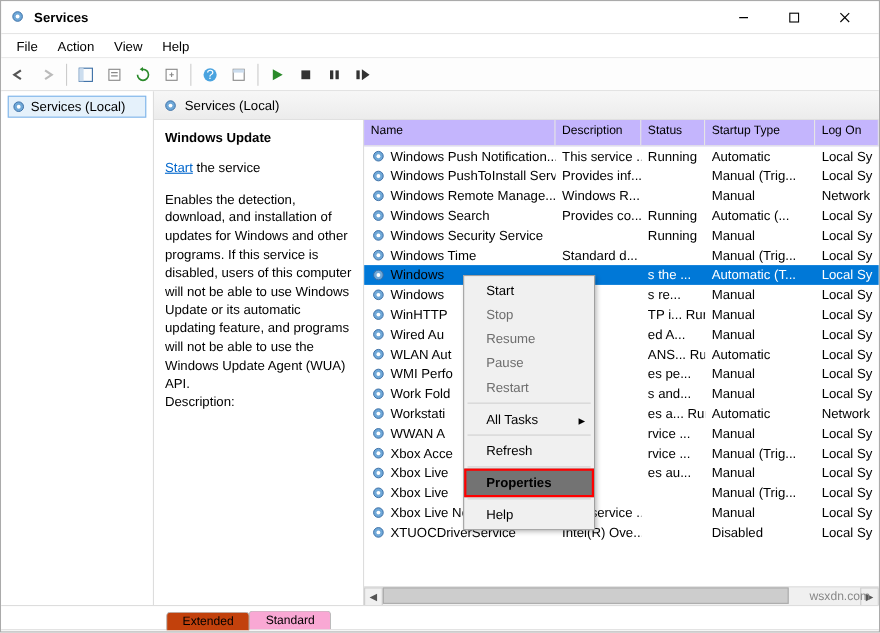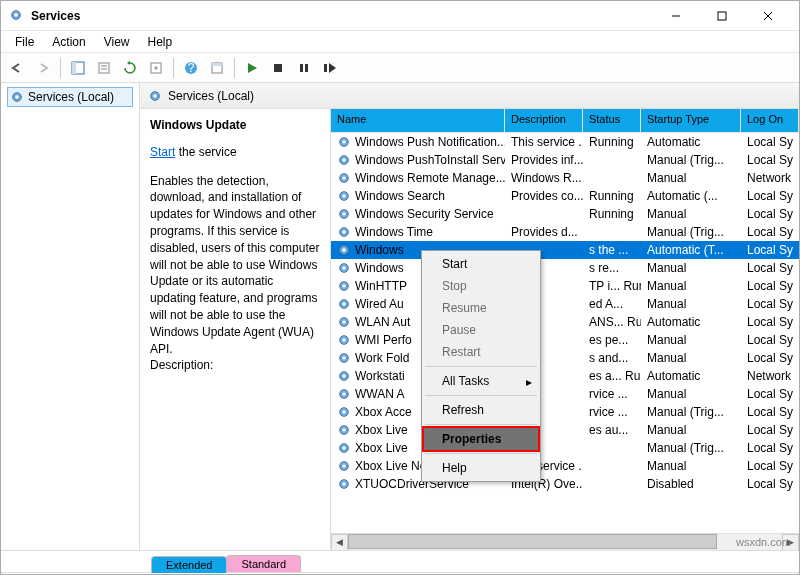--- a/index.html
+++ b/index.html
@@ -16,40 +16,40 @@
 .content{display:flex;height:calc(100% - 30px - 22px - 30px - 24px);}
 .leftnav{width:150px;border-right:1px solid #ddd;background:#fff;padding:4px 6px;}
 .leftnav .node{display:flex;align-items:center;gap:4px;padding:2px;background:#e5f1fb;border:1px solid #7eb4ea;}
 .detail{flex:1;display:flex;flex-direction:column;}
 .dheader{height:26px;background:linear-gradient(#f7f7f7,#ececec);border-bottom:1px solid #ddd;display:flex;align-items:center;padding:0 8px;gap:6px;}
 .dmain{flex:1;display:flex;overflow:hidden;}
 .dinfo{width:190px;padding:8px 10px;font-size:11px;line-height:1.4;overflow:hidden;}
 .dinfo h3{font-size:12px;font-weight:bold;margin-bottom:10px;}
 .dinfo a{color:#0066cc;text-decoration:underline;}
 .dlist{flex:1;display:flex;flex-direction:column;border-left:1px solid #ddd;position:relative;}
-.cols{display:flex;height:24px;background:#0ea5e9;border-bottom:1px solid #e5e5e5;}
+.cols{display:flex;height:24px;background:#c4b5fd;border-bottom:1px solid #e5e5e5;}
 .cols div{padding:4px 6px;border-right:1px solid #e5e5e5;font-size:11px;white-space:nowrap;overflow:hidden;}
 .c-name{width:174px}.c-desc{width:78px}.c-stat{width:58px}.c-type{width:100px}.c-log{flex:1}
 .rows{flex:1;overflow:hidden;}
 .row{display:flex;height:18px;align-items:center;font-size:11px;}
 .row>div{padding:1px 6px;white-space:nowrap;overflow:hidden;}
 .row .rname{width:174px;display:flex;align-items:center;gap:4px;}
 .row .rdesc{width:78px}.row .rstat{width:58px}.row .rtype{width:100px}.row .rlog{flex:1}
 .row.sel{background:#0078d7;color:#fff;}
 .row.sel div{color:#fff;}
 .gear{width:14px;height:14px;flex-shrink:0;}
 .ctxmenu{position:absolute;left:420px;top:249px;width:120px;background:#f0f0f0;border:1px solid #a0a0a0;box-shadow:2px 2px 4px rgba(0,0,0,.25);padding:2px;z-index:10;}
 .ctxmenu .mi{padding:4px 18px;font-size:12px;position:relative;}
 .ctxmenu .mi.dis{color:#6d6d6d;}
 .ctxmenu .msep{height:1px;background:#d0d0d0;margin:3px 1px;}
 .ctxmenu .mi.hl{background:#737373;font-weight:bold;border:2px solid red;margin:-2px;}
 .ctxmenu .arrow{position:absolute;right:6px;top:5px;}
 .tabs{height:22px;display:flex;align-items:flex-end;padding-left:150px;border-top:1px solid #ddd;background:#fff;}
 .tab{padding:2px 14px;border:1px solid #bbb;border-bottom:none;border-radius:4px 4px 0 0;background:#f9a8d4;font-size:11px;margin-right:-1px;}
-.tab.active{background:#0ea5e9;position:relative;top:1px;}
+.tab.active{background:#c2410c;position:relative;top:1px;}
 .statusbar{height:24px;border-top:1px solid #ddd;padding:4px 8px;font-size:11px;display:flex;align-items:center;}
 .watermark{position:absolute;right:8px;bottom:26px;font-size:11px;color:#888;}
 .hscroll{height:17px;background:#f0f0f0;border-top:1px solid #ddd;display:flex;align-items:center;}
 .hscroll .sbtn{width:17px;height:17px;background:#f0f0f0;border:1px solid #ccc;display:flex;align-items:center;justify-content:center;font-size:9px;color:#555;}
 .hscroll .track{flex:1;position:relative;height:17px;}
 .hscroll .thumb{position:absolute;left:0;top:0;height:15px;width:85%;background:#cdcdcd;border:1px solid #aaa;}
 svg{display:block}
 </style>
 </head>
 <body>
@@ -276,21 +276,21 @@
             <div class="row">
               <div class="rname">
                 <span>
                   <svg class="gear" viewBox="0 0 16 16">
                     <circle cx="8" cy="8" r="5" fill="#6fa8d8" stroke="#3a6ea5"></circle>
                     <circle cx="8" cy="8" r="2" fill="#fff"></circle>
                   </svg>
                 </span>
                 <span>Windows Time</span>
               </div>
-              <div class="rdesc">Provides d...</div>
+              <div class="rdesc">Standard d...</div>
               <div class="rstat"></div>
               <div class="rtype">Manual (Trig...</div>
               <div class="rlog">Local Sy</div>
             </div>
             <div class="row sel">
               <div class="rname">
                 <span>
                   <svg class="gear" viewBox="0 0 16 16">
                     <circle cx="8" cy="8" r="5" fill="#6fa8d8" stroke="#3a6ea5"></circle>
                     <circle cx="8" cy="8" r="2" fill="#fff"></circle>

